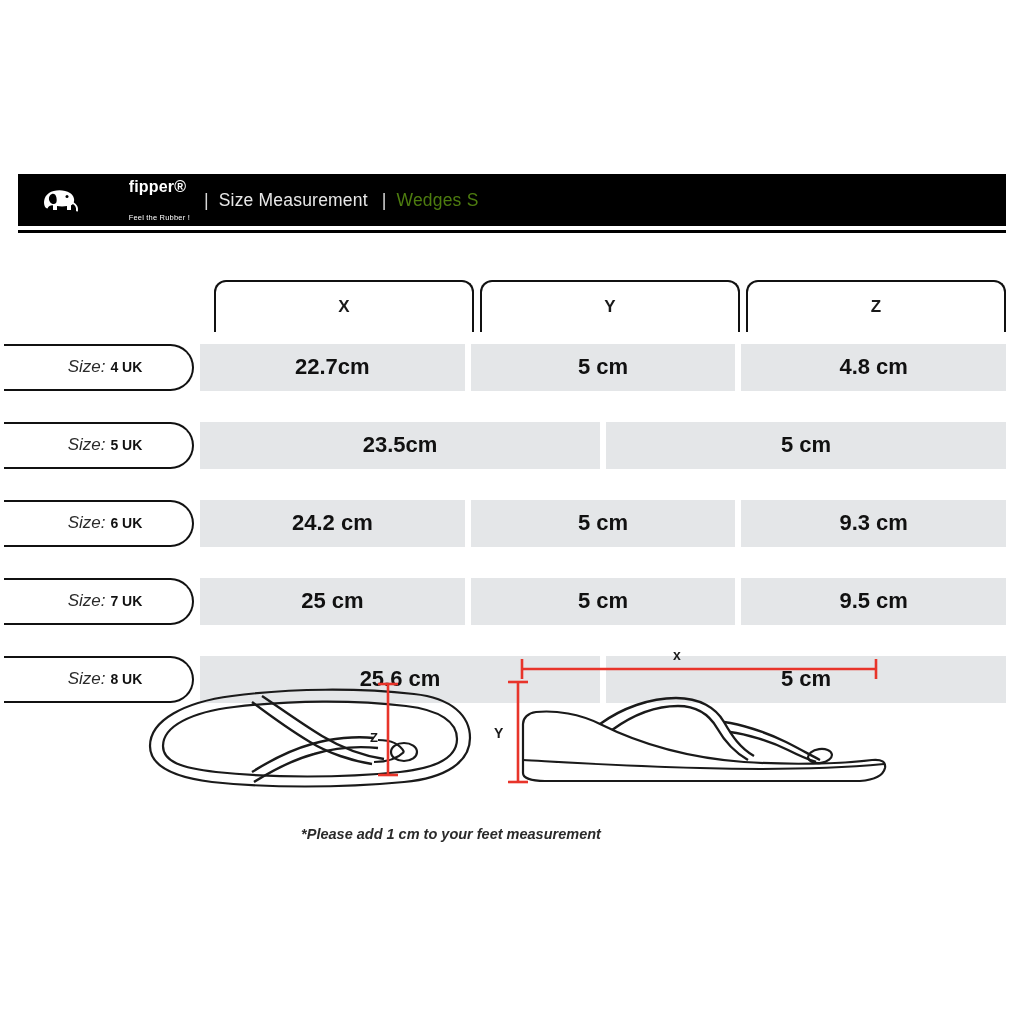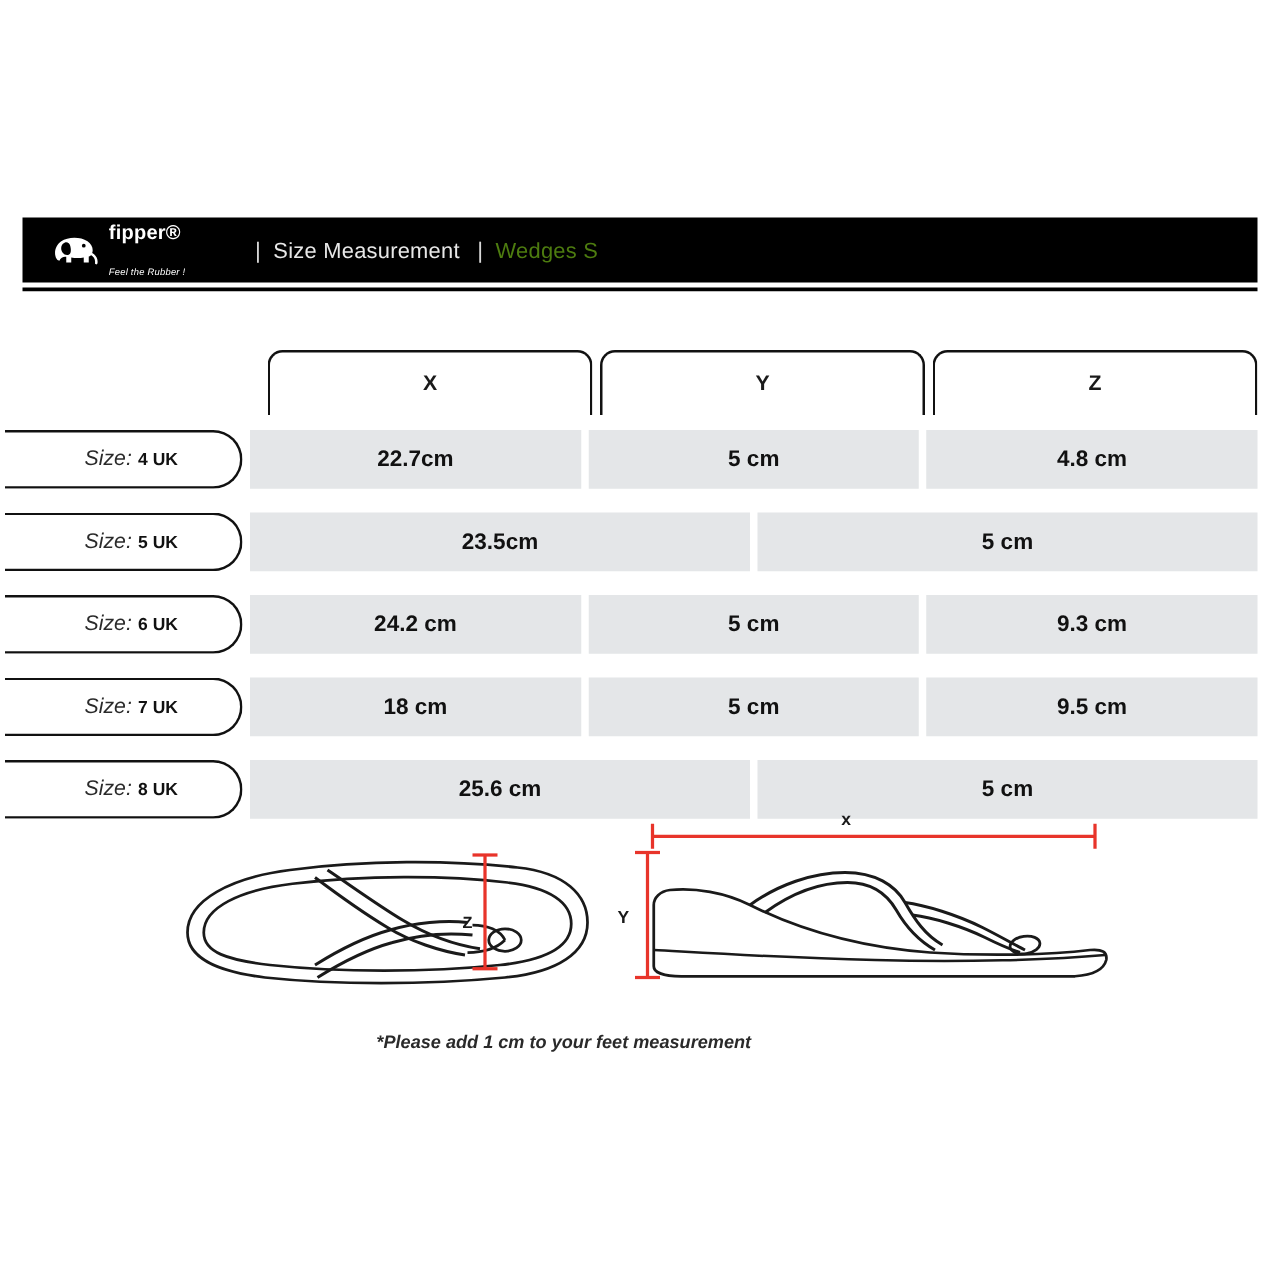--- a/index.html
+++ b/index.html
@@ -34,20 +34,21 @@
     display: flex;
     align-items: center;
     padding-left: 22px;
     box-sizing: border-box;
   }
   .logo-block {
     display: flex;
     align-items: center;
     width: 150px;
     flex: 0 0 150px;
+    justify-content: space-between;
   }
   .logo-elephant {
     width: 40px;
     height: 30px;
     position: relative;
     flex: 0 0 40px;
   }
   .logo-text {
     margin-left: 7px;
     line-height: 1;
@@ -55,21 +56,20 @@
   .logo-name {
     color: #ffffff;
     font-size: 16px;
     font-weight: bold;
     letter-spacing: 0.2px;
     display: block;
   }
   .logo-tag {
     color: #ffffff;
     font-size: 7.5px;
-    font-style: italic;
     display: block;
     margin-top: 19px;
     letter-spacing: 0.2px;
   }
   .header-sep {
     color: #d8d8d8;
     font-size: 18px;
     margin: 0 10px 0 14px;
     font-weight: 300;
   }
@@ -117,21 +117,21 @@
     justify-content: center;
     font-size: 17px;
     font-weight: bold;
     background: #ffffff;
     box-sizing: border-box;
   }
   .row {
     display: flex;
     align-items: center;
     height: 62px;
-    margin-bottom: 4px;
+    margin-bottom: 16px;
     position: relative;
   }
   .size-cell {
     width: 190px;
     flex: 0 0 190px;
     height: 47px;
     border: 2.5px solid #111111;
     border-left: none;
     border-radius: 0 26px 26px 0;
     background: #ffffff;
@@ -154,21 +154,21 @@
     color: #111111;
   }
   .data-cell {
     flex: 1;
     height: 47px;
     margin-left: 6px;
     background: #e4e6e8;
     display: flex;
     align-items: center;
     justify-content: center;
-    font-size: 18px;
+    font-size: 22px;
     font-weight: bold;
     color: #111111;
     box-sizing: border-box;
   }
 
   
   .diagrams {
     position: absolute;
     left: 0;
     top: 640px;
@@ -248,21 +248,21 @@
       <div class="data-cell">24.2 cm</div>
       <div class="data-cell">5 cm</div>
       <div class="data-cell">9.3 cm</div>
     </div>
 
     <div class="row">
       <div class="size-cell">
         <span class="size-label">Size:</span>
         <span class="size-value">7 UK</span>
       </div>
-      <div class="data-cell">18 cm</div>
+      <div class="data-cell">25 cm</div>
       <div class="data-cell">5 cm</div>
       <div class="data-cell">9.5 cm</div>
     </div>
 
     <div class="row">
       <div class="size-cell">
         <span class="size-label">Size:</span>
         <span class="size-value">8 UK</span>
       </div>
       <div class="data-cell">25.6 cm</div>

